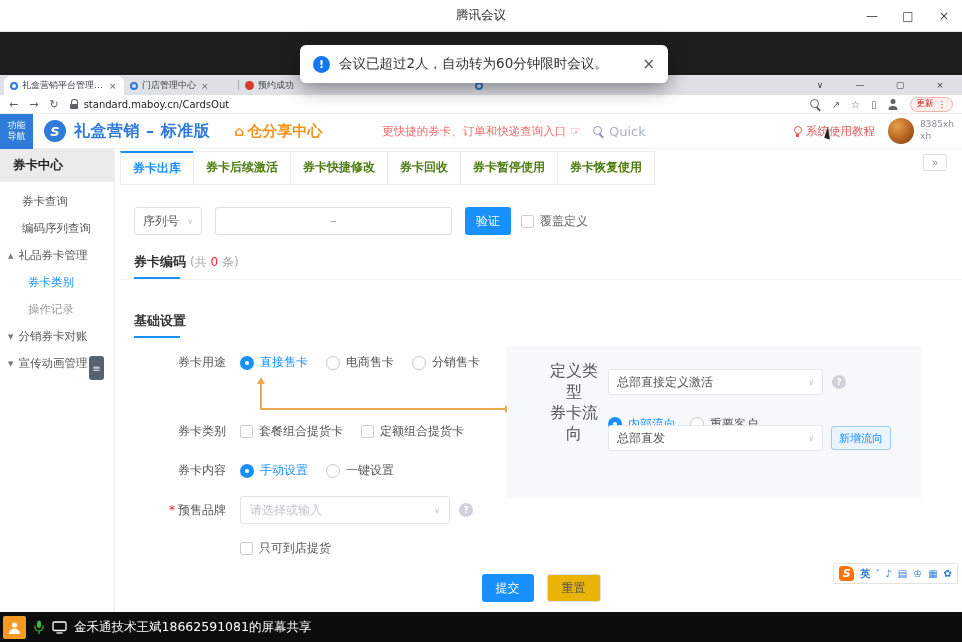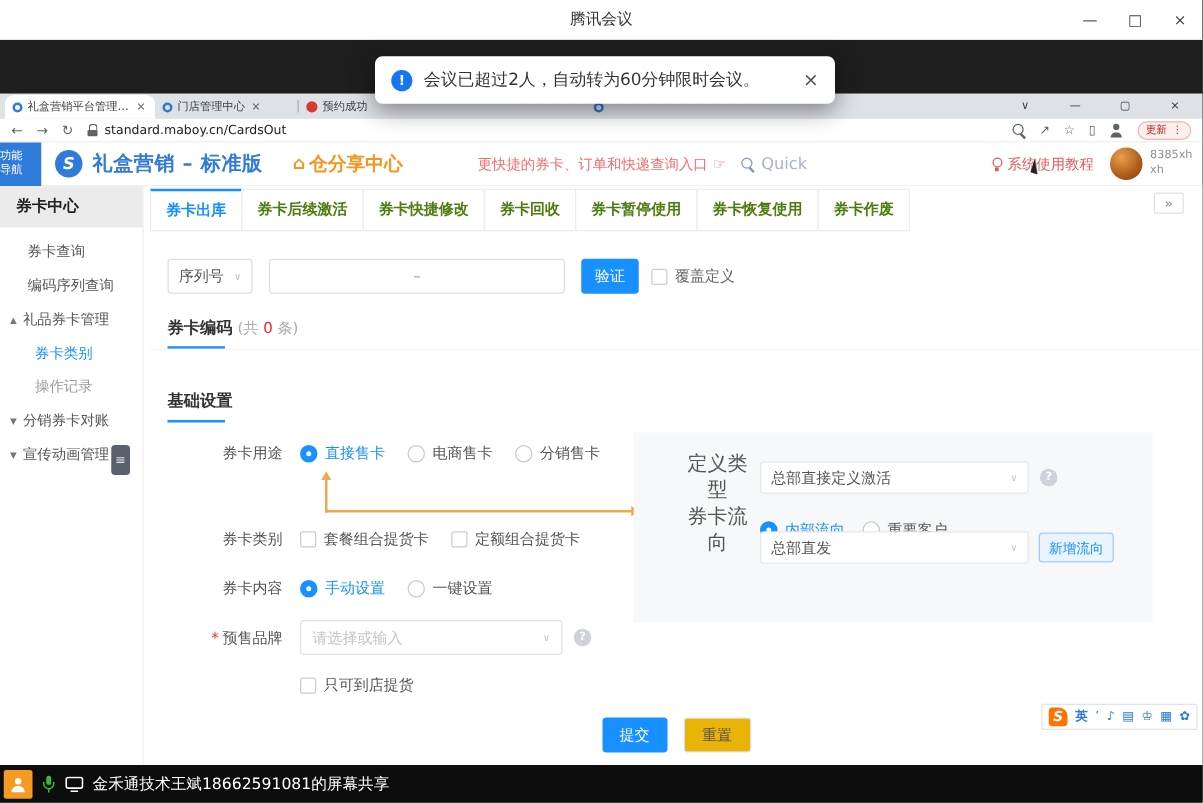--- a/index.html
+++ b/index.html
@@ -44,21 +44,21 @@
   .ab-actions { margin-left:auto; display:flex; align-items:center; gap:11px; }
   .ab-ic { font-size:10px; color:#5f6368; }
   .update-pill { display:flex; align-items:center; gap:4px; border:1px solid #ecb6af; background:#fdefed; color:#c5221f;
                  border-radius:8px; height:15px; padding:0 6px; font-size:8.5px; }
 
   
   .page { position:absolute; top:39px; left:0; width:962px; height:498px; display:flex; flex-direction:column; background:#fff; }
 
   .apphdr { height:35px; display:flex; align-items:center; border-bottom:1px solid #f0f0f0; position:relative; }
   .navtoggle { width:33px; height:35px; background:#2f7bd9; color:#fff; font-size:9px; line-height:1.25;
-               display:flex; flex-direction:column; align-items:flex-start; justify-content:center; flex-shrink:0; }
+               display:flex; flex-direction:column; align-items:center; justify-content:center; flex-shrink:0; }
   .logo { width:22px; height:22px; border-radius:50%; background:#2f7bd9; color:#fff; font-size:13px; font-weight:bold; font-style:italic;
           display:flex; align-items:center; justify-content:center; margin-left:11px; flex-shrink:0; }
   .brand { font-size:16px; font-weight:bold; color:#2f7bd9; margin-left:8px; letter-spacing:.5px; white-space:nowrap; }
   .sharecenter { margin-left:24px; color:#f7941e; font-weight:bold; font-size:15px; display:flex; align-items:center; gap:3px; white-space:nowrap; }
   .sc-ic { font-size:14px; }
   .promo { margin-left:60px; color:#f56c6c; font-size:11.5px; white-space:nowrap; }
   .hand { color:#f56c6c; font-size:12px; margin-left:4px; }
   .quick { display:flex; align-items:center; gap:5px; color:#a8b3cf; font-size:13px; margin-left:12px; }
   .tutorial { margin-left:auto; display:flex; align-items:center; gap:4px; color:#e25b5b; font-size:11.5px; white-space:nowrap; }
   .avatar { width:26px; height:26px; border-radius:50%; background:radial-gradient(circle at 35% 30%, #e8a04c 0%, #b3621f 55%, #7a3d12 100%); margin-left:13px; flex-shrink:0; }
@@ -281,21 +281,20 @@
 
         <div class="content">
 
           <div class="ctabs">
             <div class="ctab active">券卡出库</div>
             <div class="ctab">券卡后续激活</div>
             <div class="ctab">券卡快捷修改</div>
             <div class="ctab">券卡回收</div>
             <div class="ctab">券卡暂停使用</div>
             <div class="ctab">券卡恢复使用</div>
-            <div class="ctab">券卡作废</div>
           </div>
           <div class="expand-btn">»</div>
 
           <div class="search-row">
             <div class="sel sel-search">
               <span>序列号</span>
               <span class="chev">∨</span>
             </div>
             <div class="rangebox">
               <span>–</span>

